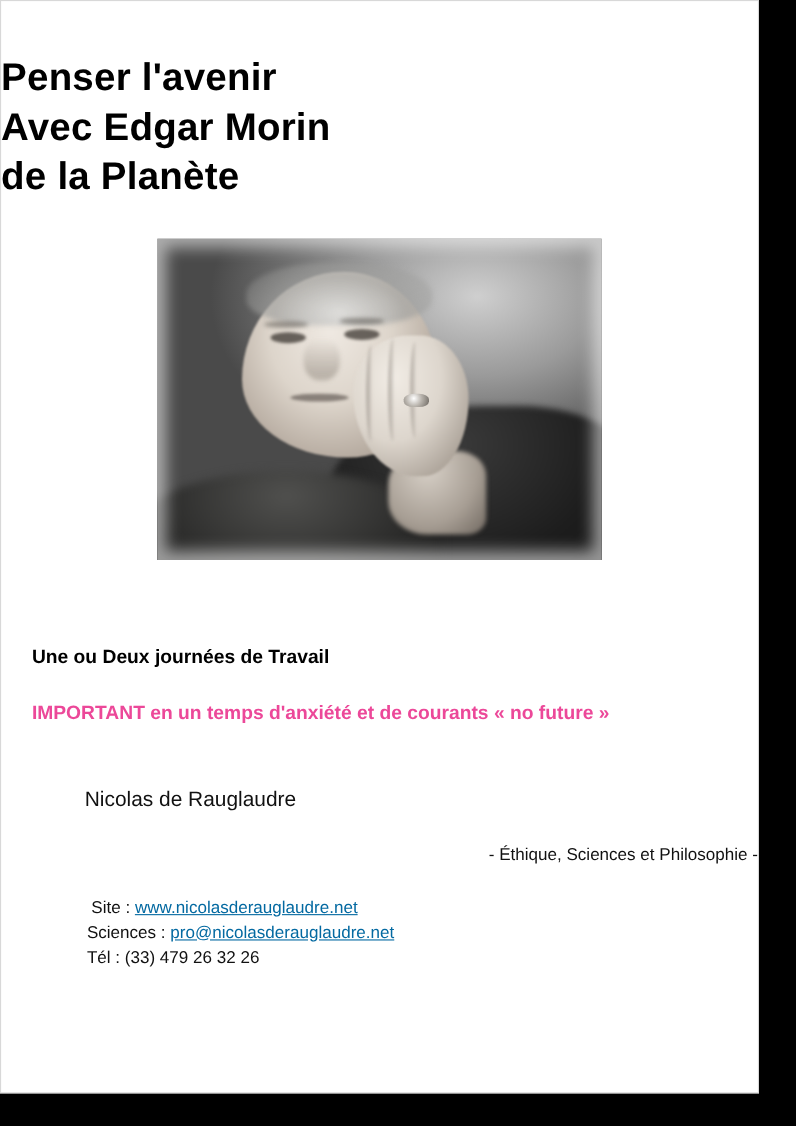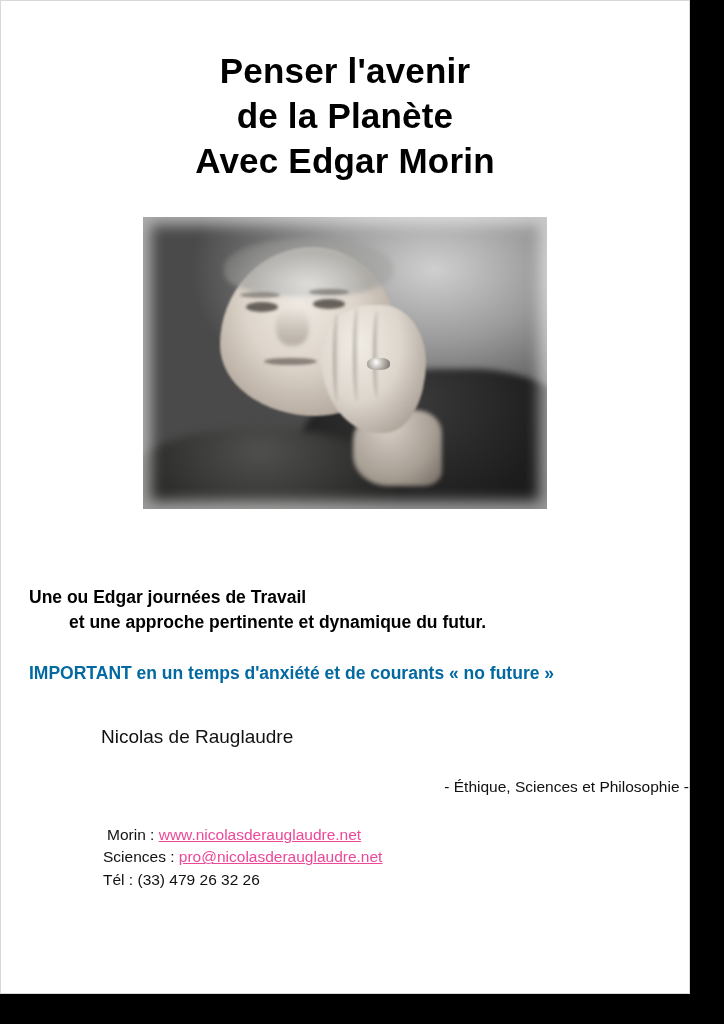--- a/index.html
+++ b/index.html
@@ -19,21 +19,21 @@
     top: 0;
     width: 690px;
     height: 994px;
     background: #ffffff;
     border: 1px solid #d8d8d8;
     box-sizing: border-box;
     overflow: hidden;
   }
   
   .title-block {
-    text-align: center;
+    text-align: left;
     padding-top: 48px;
   }
   .title-line {
     font-size: 35px;
     font-weight: bold;
     color: #000000;
     line-height: 1.28;
     letter-spacing: 0.2px;
   }
   
@@ -213,27 +213,27 @@
     white-space: nowrap;
   }
   .lead-line.indent {
     padding-left: 40px;
   }
   .important {
     margin-top: 28px;
     padding: 0 28px;
     font-size: 17.5px;
     font-weight: bold;
-    color: #0369a1;
+    color: #ec4899;
     white-space: nowrap;
   }
   
   .sig-block {
-    margin-top: 42px;
-    padding-left: 100px;
+    margin-top: 58px;
+    padding-left: 76px;
   }
   .sig-name {
     font-size: 19px;
     color: #111111;
     margin-bottom: 28px;
   }
   .sig-sub {
     font-size: 15.5px;
     color: #111111;
     line-height: 1.42;
@@ -243,34 +243,34 @@
   .contact {
     margin-top: 26px;
     font-size: 15.5px;
     color: #111111;
     line-height: 1.44;
     padding-left: 2px;
   }
   .contact .row { white-space: nowrap; }
   .contact .row.pad { padding-left: 4px; }
   a.link {
-    color: #ec4899;
+    color: #0369a1;
     text-decoration: underline;
   }
   .lbl { color: #111111; }
 </style>
 </head>
 <body>
 
 <div id="page">
 
   <div class="title-block">
     <div class="title-line">Penser l'avenir</div>
+    <div class="title-line">Avec Edgar Morin</div>
     <div class="title-line">de la Planète</div>
-    <div class="title-line">Avec Edgar Morin</div>
   </div>
 
   <div class="photo-wrap">
     <div class="photo">
       <div class="bg"></div>
       <div class="suit"></div>
       <div class="suit2"></div>
       <div class="head"></div>
       <div class="hair"></div>
       <div class="brow-l"></div>
@@ -283,33 +283,32 @@
       <div class="hand"></div>
       <div class="finger1"></div>
       <div class="finger2"></div>
       <div class="finger3"></div>
       <div class="ring"></div>
       <div class="frame-blur"></div>
     </div>
   </div>
 
   <div class="body-block">
-    <div class="lead-line">Une ou Edgar journées de Travail</div>
-    <div class="lead-line indent">et une approche pertinente et dynamique du futur.</div>
+    <div class="lead-line">Une ou Deux journées de Travail</div>
   </div>
 
   <div class="important">IMPORTANT en un temps d'anxiété et de courants « no future »</div>
 
   <div class="sig-block">
     <div class="sig-name">Nicolas de Rauglaudre</div>
     <div class="sig-sub">- Éthique, Sciences et Philosophie -</div>
 
     <div class="contact">
       <div class="row pad">
-        <span class="lbl">Morin :</span>
+        <span class="lbl">Site :</span>
         <a class="link" href="#">www.nicolasderauglaudre.net</a>
       </div>
       <div class="row">
         <span class="lbl">Sciences :</span>
         <a class="link" href="#">pro@nicolasderauglaudre.net</a>
       </div>
       <div class="row">
         <span class="lbl">Tél :</span>
         <span class="lbl">(33) 479 26 32 26</span>
       </div>

